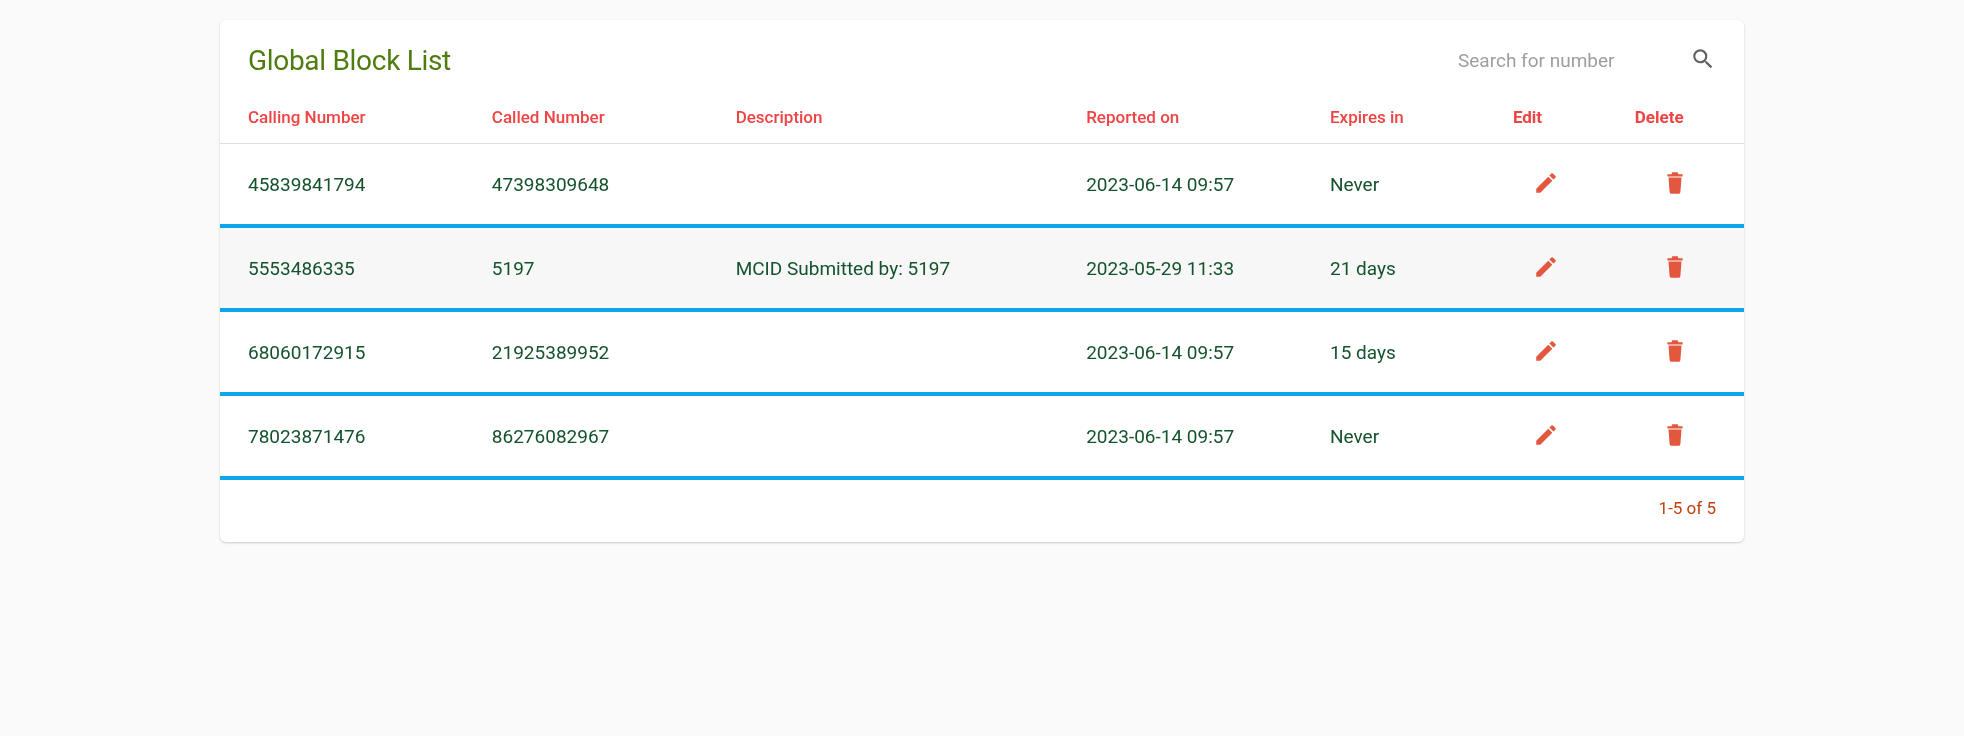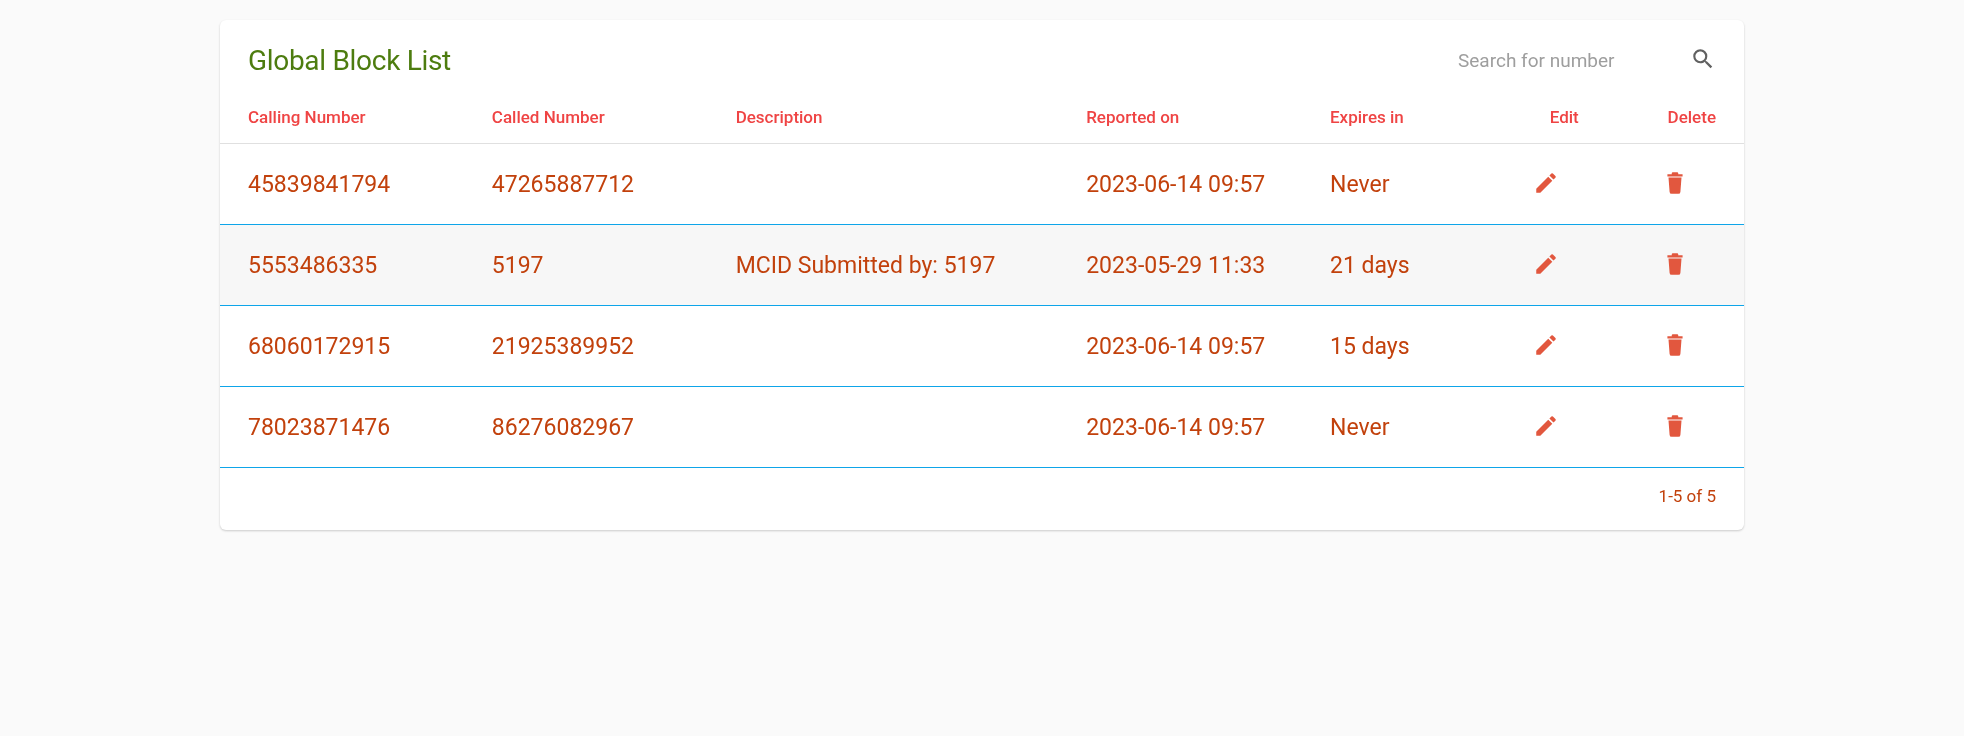--- a/index.html
+++ b/index.html
@@ -63,37 +63,37 @@
     thead th {
       text-align: left;
       font-size: 17px;
       font-weight: 500;
       color: #ef4444;
       padding: 12px 28px 16px 28px;
       border-bottom: 1px solid #e0e0e0;
     }
     tbody td {
       padding: 22px 28px;
-      font-size: 23px;
-      color: #c2410c;
-      border-bottom: 1px solid #0ea5e9;
+      font-size: 19px;
+      color: #14532d;
+      border-bottom: 4px solid #0ea5e9;
       vertical-align: middle;
     }
     tbody tr.alt {
       background: #f7f7f7;
       margin-top: 32px;
     }
     .col-calling { width: 16%; }
     .col-called { width: 16%; }
     .col-desc { width: 23%; }
     .col-reported { width: 16%; }
     .col-expires { width: 12%; }
     .col-edit { width: 8%; text-align: center; }
     .col-delete { width: 9%; text-align: center; }
-    thead th.col-edit, thead th.col-delete { text-align: right; }
+    thead th.col-edit, thead th.col-delete { text-align: left; font-weight: bold; }
     tbody td.col-edit, tbody td.col-delete { text-align: center; }
     .icon-btn {
       display: inline-flex;
       align-items: center;
       justify-content: center;
       width: 36px;
       height: 36px;
       cursor: pointer;
       border-radius: 50%;
       border: none;
@@ -137,21 +137,21 @@
         <th class="col-desc">Description</th>
         <th class="col-reported">Reported on</th>
         <th class="col-expires">Expires in</th>
         <th class="col-edit">Edit</th>
         <th class="col-delete">Delete</th>
       </tr>
     </thead>
     <tbody id="rows-body">
     <tr>
           <td class="col-calling">45839841794</td>
-          <td class="col-called">47265887712</td>
+          <td class="col-called">47398309648</td>
           <td class="col-desc"></td>
           <td class="col-reported">2023-06-14 09:57</td>
           <td class="col-expires">Never</td>
           <td class="col-edit"><button class="icon-btn">
               <span><svg viewBox="0 0 24 24">
                   <path d="M3 17.25V21h3.75L17.81 9.94l-3.75-3.75L3 17.25zM20.71 7.04a1 1 0 0 0 0-1.41l-2.34-2.34a1 1 0 0 0-1.41 0l-1.83 1.83 3.75 3.75 1.83-1.83z"></path>
                 </svg></span>
             </button></td>
           <td class="col-delete"><button class="icon-btn">
               <span><svg viewBox="0 0 24 24">

